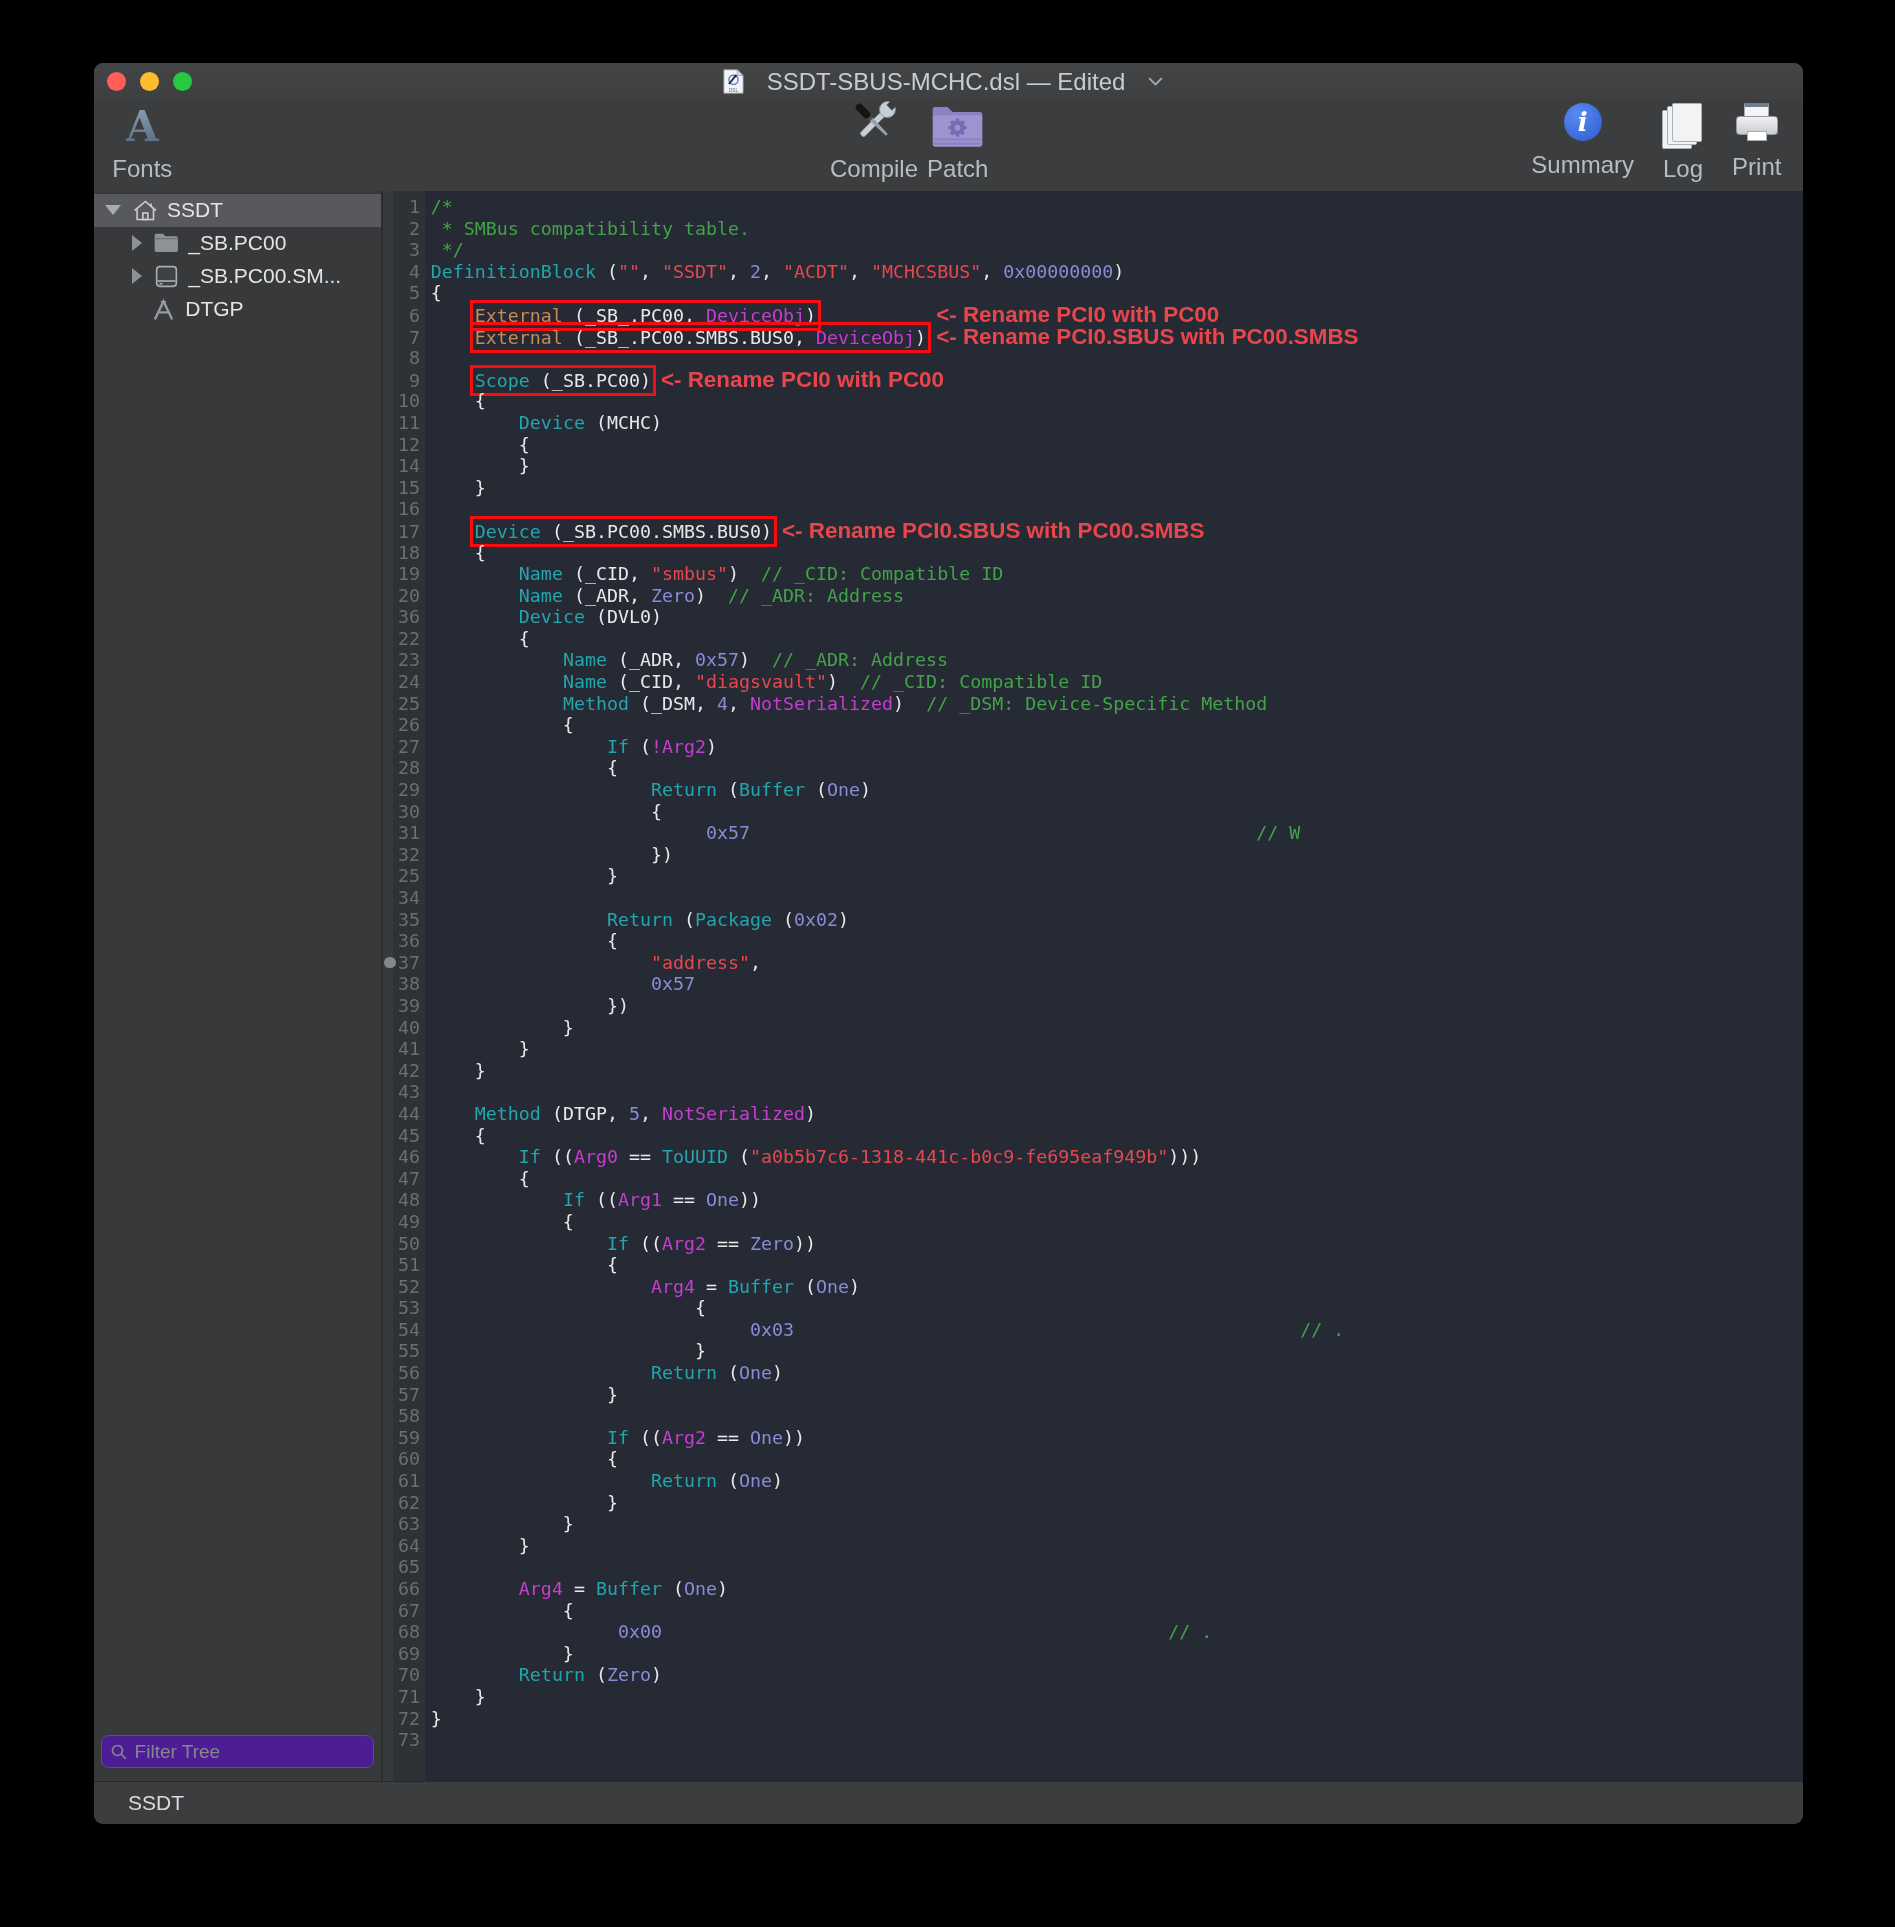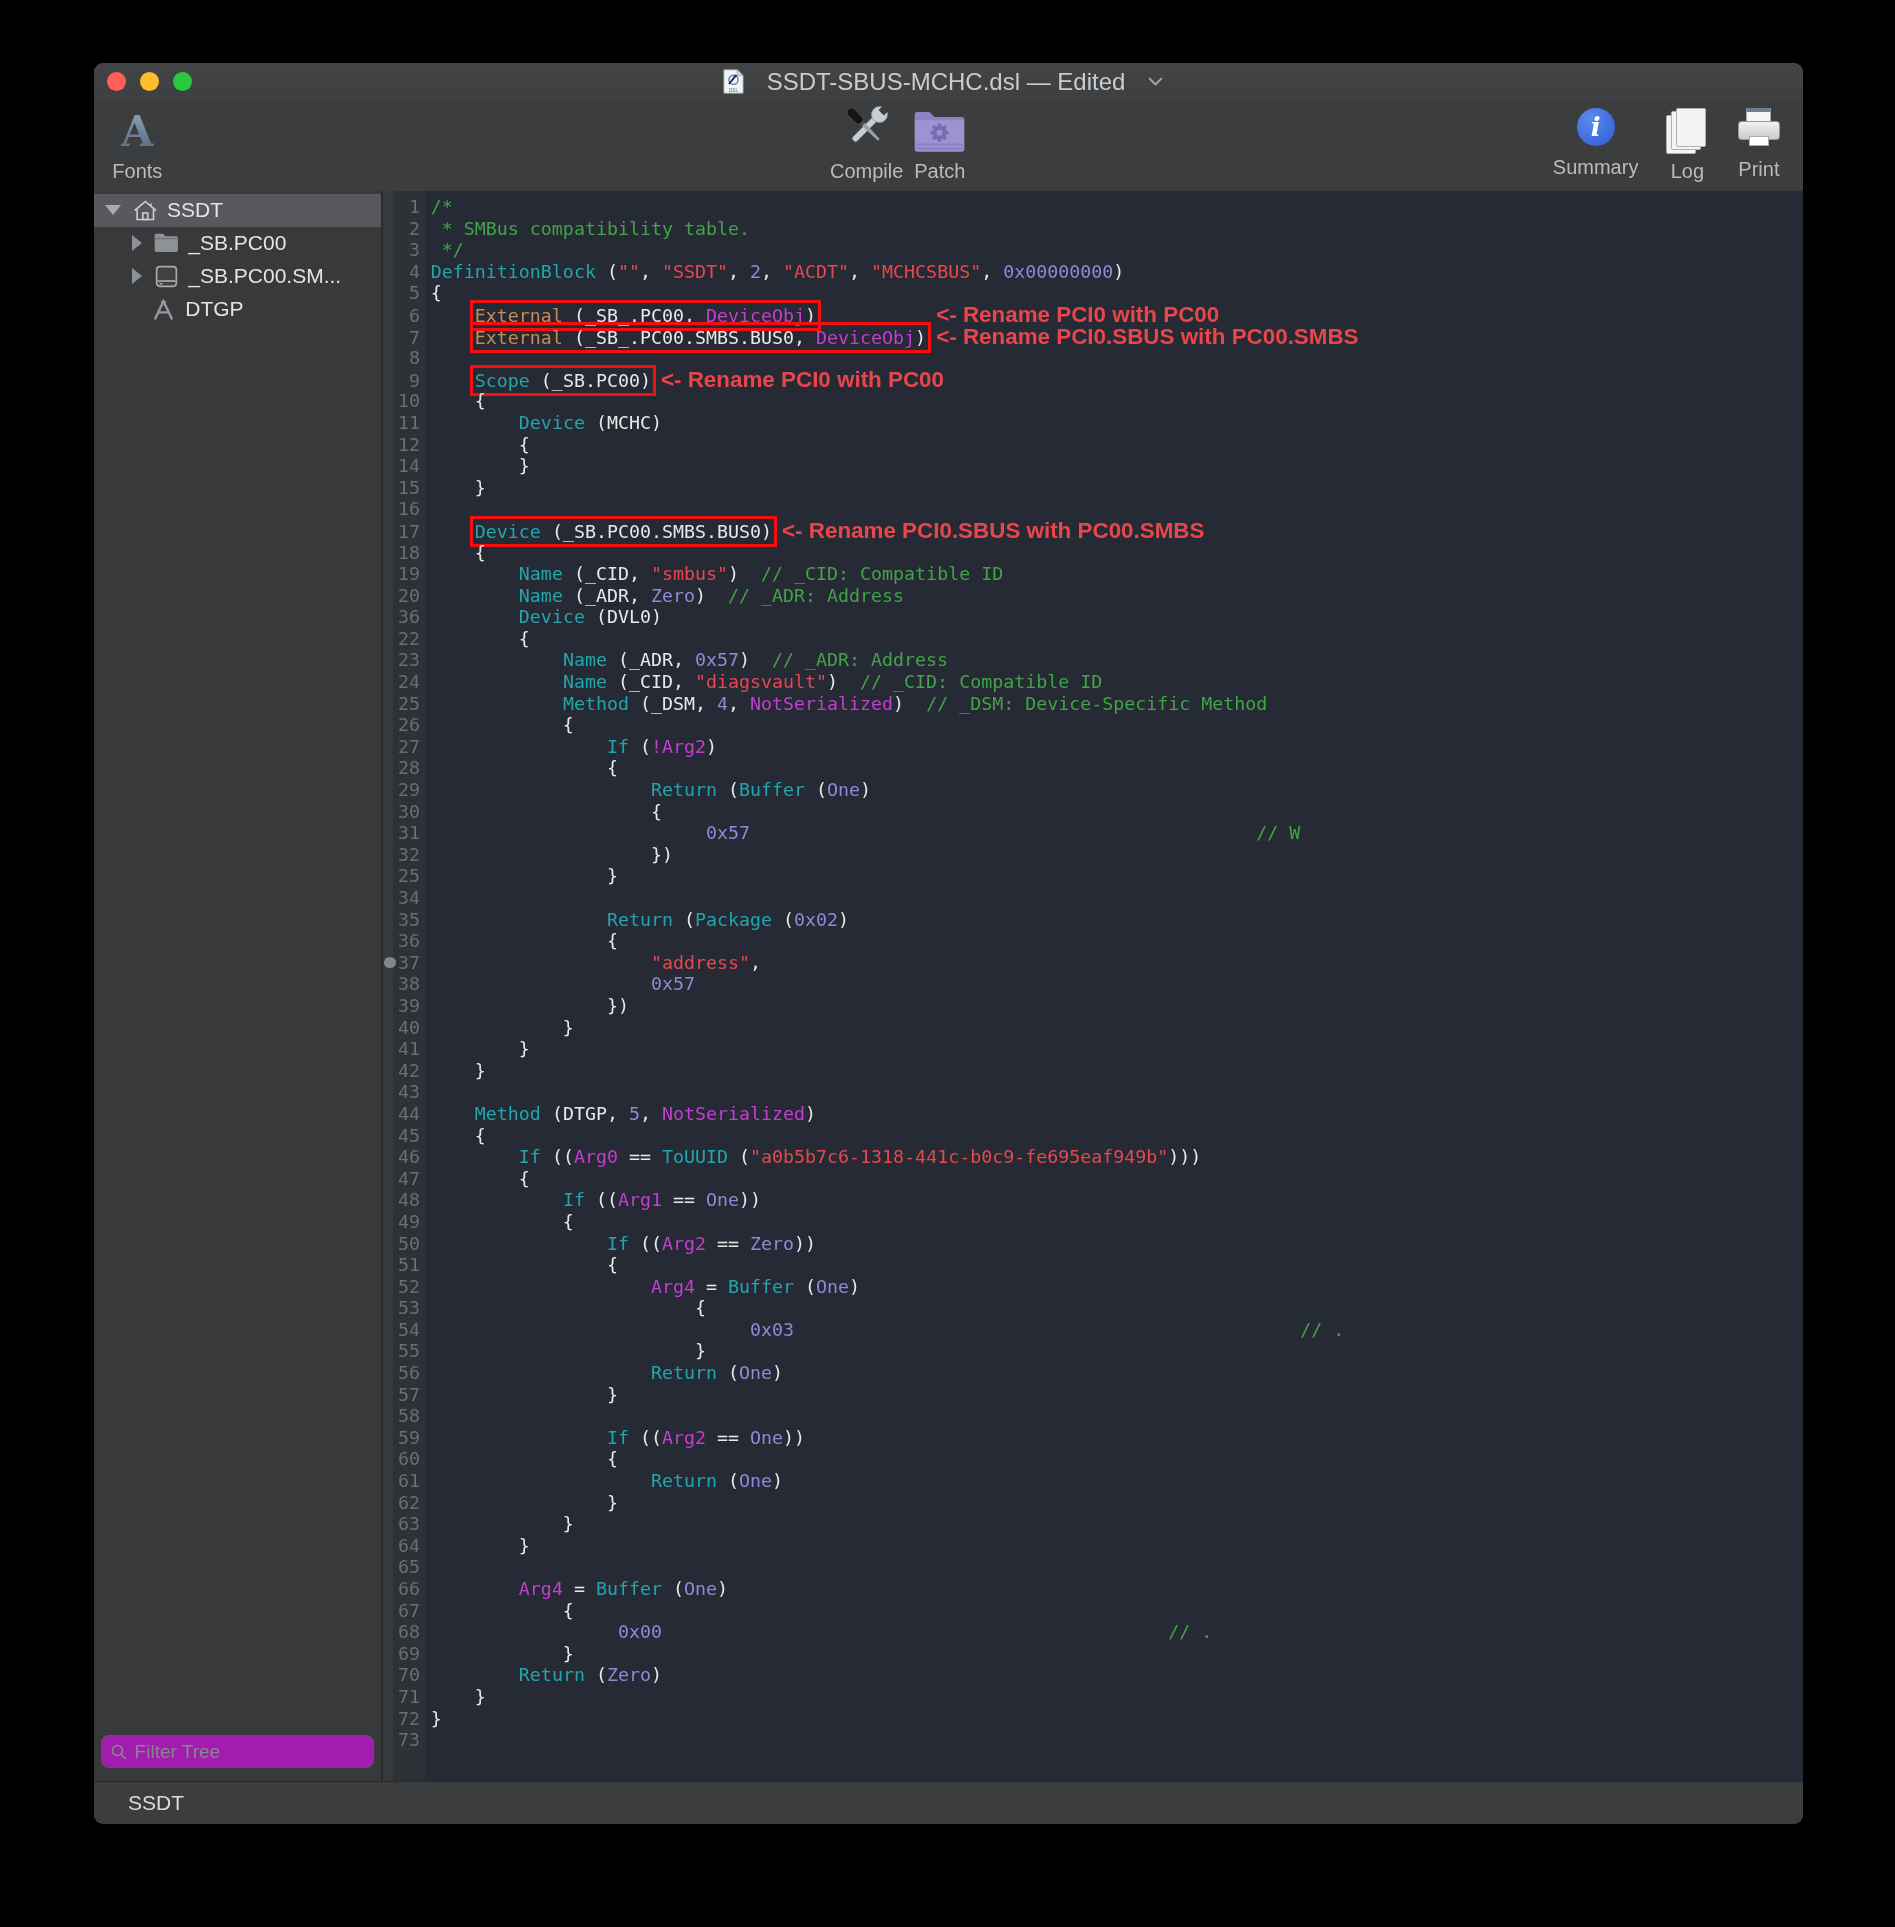--- a/index.html
+++ b/index.html
@@ -10,21 +10,21 @@
   
   .titlebar{position:relative;height:37px;background:linear-gradient(#424446,#3d3f41);}
   .tlights{position:absolute;left:13.3px;top:9.1px;display:flex;gap:14px;}
   .tl{width:19px;height:19px;border-radius:50%;}
   .tl.r{background:#ff5f58;} .tl.y{background:#febc2e;} .tl.g{background:#28c840;}
   .titlegrp{position:absolute;left:0;right:11px;top:0;height:37px;display:flex;align-items:center;justify-content:center;gap:23px;}
   .title{font-size:24px;color:#c9ccce;white-space:nowrap;}
   .toolbar{position:relative;height:91px;background:linear-gradient(#3d3f41,#373941);
            border-bottom:0.8px solid #232425;background:#3b3d3f;}
   .titem{position:absolute;bottom:8.3px;display:flex;flex-direction:column;align-items:center;gap:5px;}
-  .tlabel{font-size:20px;color:#b9bcbe;}
+  .tlabel{font-size:24px;color:#b9bcbe;}
   .icon64{width:55px;height:55px;display:flex;align-items:flex-end;justify-content:center;}
   .fontsA{font-family:"DejaVu Serif",serif;font-size:42px;line-height:47px;font-weight:bold;
           background:linear-gradient(#90a4b8,#51667b);-webkit-background-clip:text;background-clip:text;color:transparent;}
   .ctrgrp{position:absolute;left:736px;bottom:8.3px;display:flex;gap:9px;}
   .rgtgrp{position:absolute;right:21.6px;bottom:8.3px;display:flex;gap:28px;}
   .ctrgrp .titem,.rgtgrp .titem{position:static;}
   .sumcirc{width:38px;height:38px;border-radius:50%;background:radial-gradient(circle at 35% 30%,#5a8bf2,#2c5bcd);
            display:flex;align-items:center;justify-content:center;margin-bottom:5px;
            font-family:"DejaVu Serif",serif;font-style:italic;font-weight:bold;font-size:26px;color:#fff;}
   .logstack{position:relative;width:42px;height:45px;margin-bottom:1.7px;}
@@ -35,21 +35,21 @@
   .printer .paperout{position:absolute;left:12.5px;top:28px;width:18.3px;height:8.3px;background:#fff;border:0.8px solid #a9acaf;}
   
   .content{position:absolute;top:128px;bottom:42px;left:0;right:0;display:flex;}
   .sidebar{position:relative;width:287px;background:#37393b;flex:none;}
   .trow{position:relative;height:33px;display:flex;align-items:center;font-size:21px;color:#e2e4e5;white-space:nowrap;}
   .trow.sel{background:#57595d;}
   .tri-d{width:0;height:0;border-left:8.3px solid transparent;border-right:8.3px solid transparent;border-top:10px solid #a8abae;margin-left:10.8px;}
   .tri-r{width:0;height:0;border-top:8.3px solid transparent;border-bottom:8.3px solid transparent;border-left:10px solid #8e9194;margin-left:38px;}
   .tico{width:28px;display:flex;justify-content:center;margin-left:10px;margin-right:8.3px;flex:none;}
   .filterwrap{position:absolute;left:6.6px;right:6.6px;bottom:14px;height:33px;}
-  .filterwrap input{width:100%;height:100%;box-sizing:border-box;background:#a21caf;border:1.2px solid #57595b;
+  .filterwrap input{width:100%;height:100%;box-sizing:border-box;background:#4c1d95;border:1.2px solid #57595b;
                     border-radius:7.5px;color:#ddd;font-size:19px;padding:0 8.3px 0 33px;outline:none;font-family:"Liberation Sans",sans-serif;}
   .filterwrap input::placeholder{color:#85888b;}
   .filterwrap svg{position:absolute;left:9.1px;top:7.5px;}
   
   .editor{flex:1;position:relative;overflow:hidden;padding-top:5px;box-sizing:border-box;
           background:linear-gradient(90deg,#2b2c2e 0 1.7px,#37393b 1.7px 12.5px,#2e3136 12.5px 44px,#262a34 44px);}
   .code{font-family:"DejaVu Sans Mono",monospace;font-size:18.3px;line-height:21.6px;}
   .cl{position:relative;height:21.6px;white-space:pre;}
   .ln{display:inline-block;width:39px;padding-right:5px;text-align:right;color:#6b6f74;}
   .lc{padding-left:5.8px;}

